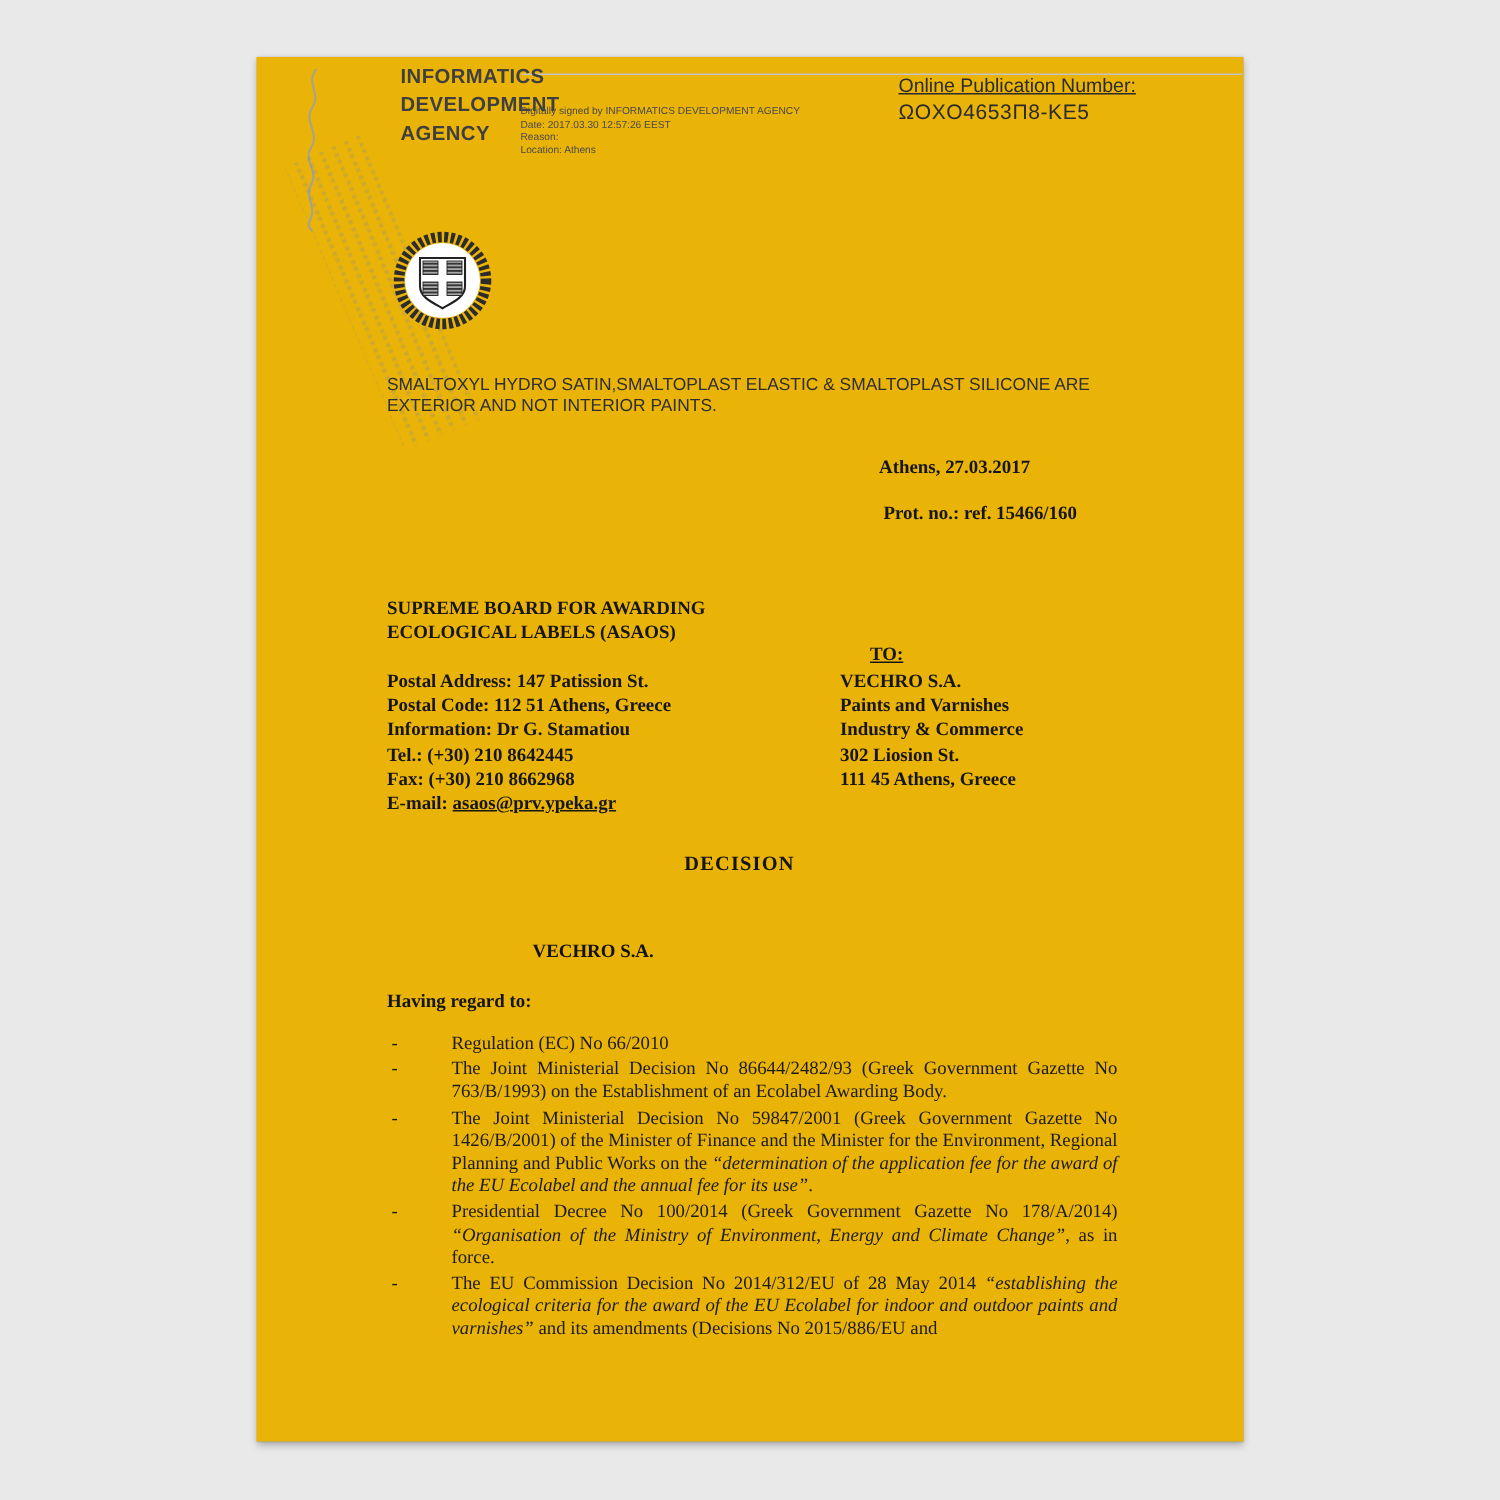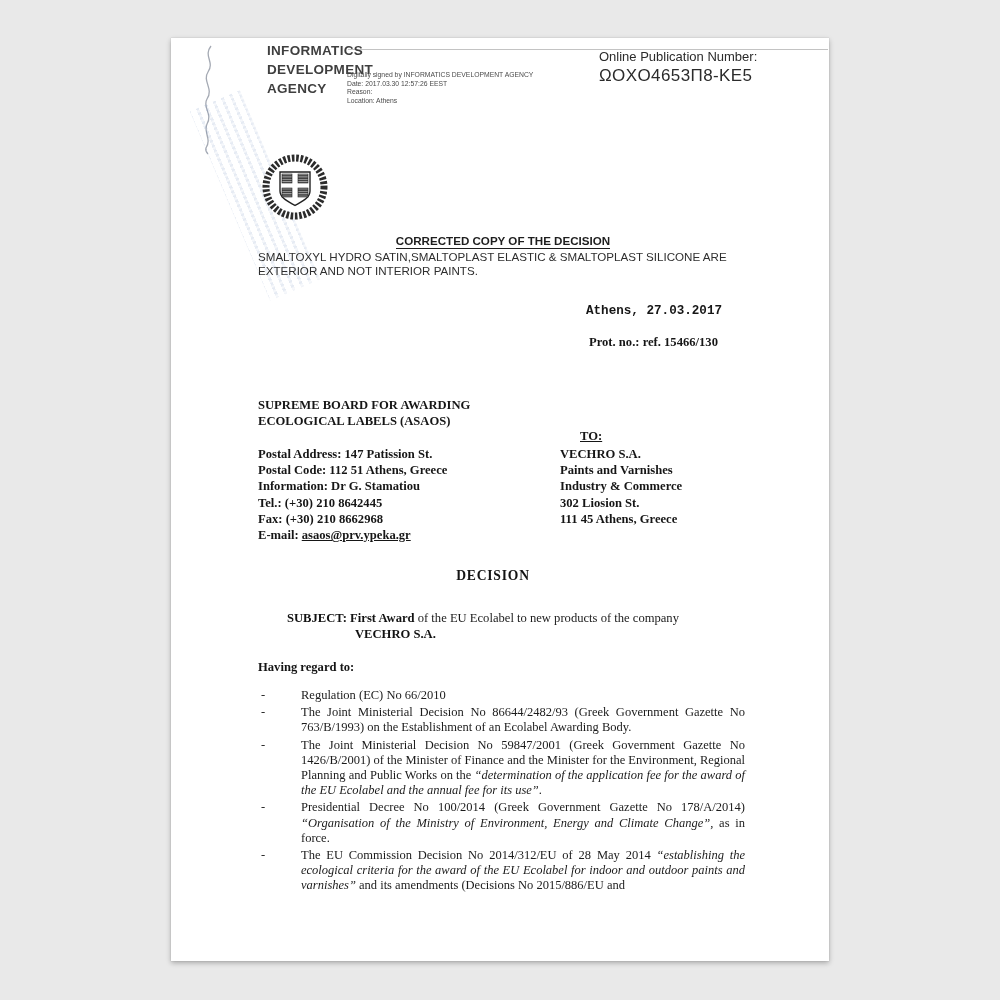--- a/index.html
+++ b/index.html
@@ -4,43 +4,43 @@
 <style>
   html,body{margin:0;padding:0;}
   body{
     width:1000px;height:1000px;
     background:#e9e9e9;
     font-family:"Liberation Serif","DejaVu Serif",serif;
     position:relative;overflow:hidden;
   }
   .paper{
     position:absolute;left:171px;top:38px;width:658px;height:923px;
-    background:#ffffff;
+    background:#eab308;
     box-shadow:0 2px 5px rgba(0,0,0,0.28), 0 0 1px rgba(0,0,0,0.2);
   }
   
   .scanline{position:absolute;left:177px;top:11px;width:480px;height:1px;background:#c3c3c3;}
   .agency{
     position:absolute;left:96px;top:4px;width:170px;
     font-family:"Liberation Sans","DejaVu Sans",sans-serif;
     font-size:13.5px;line-height:17px;color:#3f3f3f;font-weight:600;letter-spacing:.3px;
   }
   .agency .l1{display:block;margin-bottom:2px;}
   .sigdetails{
     position:absolute;left:176px;top:33px;width:230px;
     font-family:"Liberation Sans","DejaVu Sans",sans-serif;
     font-size:6.8px;line-height:8.6px;color:#4a4a4a;
   }
   .pub{
     position:absolute;left:428px;top:11px;width:225px;
     font-family:"Liberation Sans","DejaVu Sans",sans-serif;
     color:#2b2b2b;
   }
-  .pub .plabel{font-size:13px;display:block;}
-  .pub .pnum{font-size:17px;display:block;margin-top:2px;letter-spacing:.4px;}
+  .pub .plabel{font-size:13px;display:block;text-decoration:underline;}
+  .pub .pnum{font-size:14px;display:block;margin-top:2px;letter-spacing:.4px;}
   
   .squiggle{position:absolute;left:28px;top:6px;}
   .stamp{
     position:absolute;left:-19px;top:130px;width:206px;height:55px;
     transform:rotate(67deg);
     background:repeating-linear-gradient(to right, rgba(100,130,185,.55) 0 2px, rgba(100,130,185,0) 2px 5px);
     -webkit-mask:repeating-linear-gradient(to bottom,#000 0 3px, transparent 3px 9px);
     mask:repeating-linear-gradient(to bottom,#000 0 3px, transparent 3px 9px);
     filter:blur(.8px);
     opacity:.5;
@@ -54,21 +54,21 @@
   }
   .corr-title span{border-bottom:1.5px solid #1e1e1e;padding-bottom:1px;}
   .corr-note{
     position:absolute;left:87px;top:212px;width:492px;
     font-family:"Liberation Sans","DejaVu Sans",sans-serif;
     font-size:11.6px;line-height:13.8px;color:#2e2e2e;
   }
   
   .sender{position:absolute;left:87px;top:263px;font-size:12.6px;line-height:15.6px;font-weight:bold;color:#161616;}
   .board{position:absolute;left:87px;top:360px;font-size:12.6px;line-height:15.6px;font-weight:bold;color:#161616;}
-  .dateline1{position:absolute;left:415px;top:266px;font-size:12.6px;font-weight:bold;color:#161616;font-family:Liberation Mono, monospace;}
+  .dateline1{position:absolute;left:415px;top:266px;font-size:12.6px;font-weight:bold;color:#161616;}
   .dateline2{position:absolute;left:418px;top:297px;font-size:12.6px;font-weight:bold;color:#161616;}
   
   .contact{position:absolute;left:87px;top:408px;font-size:12.6px;line-height:16.2px;font-weight:bold;color:#161616;}
   .contact .email-val{text-decoration:underline;}
   .to-label{position:absolute;left:389px;top:391px;font-size:12.6px;font-weight:bold;text-decoration:underline;color:#161616;margin-left:20px;}
   .recipient{position:absolute;left:389px;top:408px;font-size:12.6px;line-height:16.2px;font-weight:bold;color:#161616;}
   
   .decision-heading{
     position:absolute;left:87px;top:530px;width:470px;text-align:center;
     font-size:13.6px;font-weight:bold;letter-spacing:.8px;color:#141414;
@@ -124,32 +124,29 @@
     <circle cx="34" cy="34" r="25" fill="#ffffff"></circle>
     <g transform="translate(34,33)">
       <path d="M-15,-14 h30 v19 c0,7 -8,10.5 -15,14.5 c-7,-4 -15,-7.5 -15,-14.5 z" fill="#ffffff" stroke="#222222" stroke-width="1.4"></path>
       <rect x="-13" y="-12" width="10" height="9" fill="url(#hatch)" stroke="#222" stroke-width="0.6"></rect>
       <rect x="3" y="-12" width="10" height="9" fill="url(#hatch)" stroke="#222" stroke-width="0.6"></rect>
       <rect x="-13" y="2" width="10" height="9" fill="url(#hatch)" stroke="#222" stroke-width="0.6"></rect>
       <rect x="3" y="2" width="10" height="9" fill="url(#hatch)" stroke="#222" stroke-width="0.6"></rect>
     </g>
   </svg>
 
-  <div class="corr-title">
-    <span>CORRECTED COPY OF THE DECISION</span>
-  </div>
   <div class="corr-note">SMALTOXYL HYDRO SATIN,SMALTOPLAST ELASTIC &amp; SMALTOPLAST SILICONE ARE EXTERIOR AND NOT INTERIOR PAINTS.</div>
 
   <div class="board">
     <div>SUPREME BOARD FOR AWARDING</div>
     <div>ECOLOGICAL LABELS (ASAOS)</div>
   </div>
 
   <div class="dateline1">Athens, 27.03.2017</div>
-  <div class="dateline2">Prot. no.: ref. 15466/130</div>
+  <div class="dateline2">Prot. no.: ref. 15466/160</div>
 
   <div class="contact">
     <div>Postal Address: 147 Patission St.</div>
     <div>Postal Code: 112 51 Athens, Greece</div>
     <div>Information: Dr G. Stamatiou</div>
     <div>Tel.: (+30) 210 8642445</div>
     <div>Fax: (+30) 210 8662968</div>
     <div><span>E-mail: </span><span class="email-val">asaos@prv.ypeka.gr</span></div>
   </div>
 
@@ -157,21 +154,20 @@
   <div class="recipient">
     <div>VECHRO S.A.</div>
     <div>Paints and Varnishes</div>
     <div>Industry &amp; Commerce</div>
     <div>302 Liosion St.</div>
     <div>111 45 Athens, Greece</div>
   </div>
 
   <div class="decision-heading">DECISION</div>
 
-  <div class="subject1"><b>SUBJECT: First Award</b><span> of the EU Ecolabel to new products of the company</span></div>
   <div class="subject2">VECHRO S.A.</div>
 
   <div class="having">Having regard to:</div>
 
   <div class="regard">
     <div class="item">
       <span class="dash">-</span>
       <div class="txt"><span>Regulation (EC) No 66/2010</span><i></i><span></span></div>
     </div>
     <div class="item">

